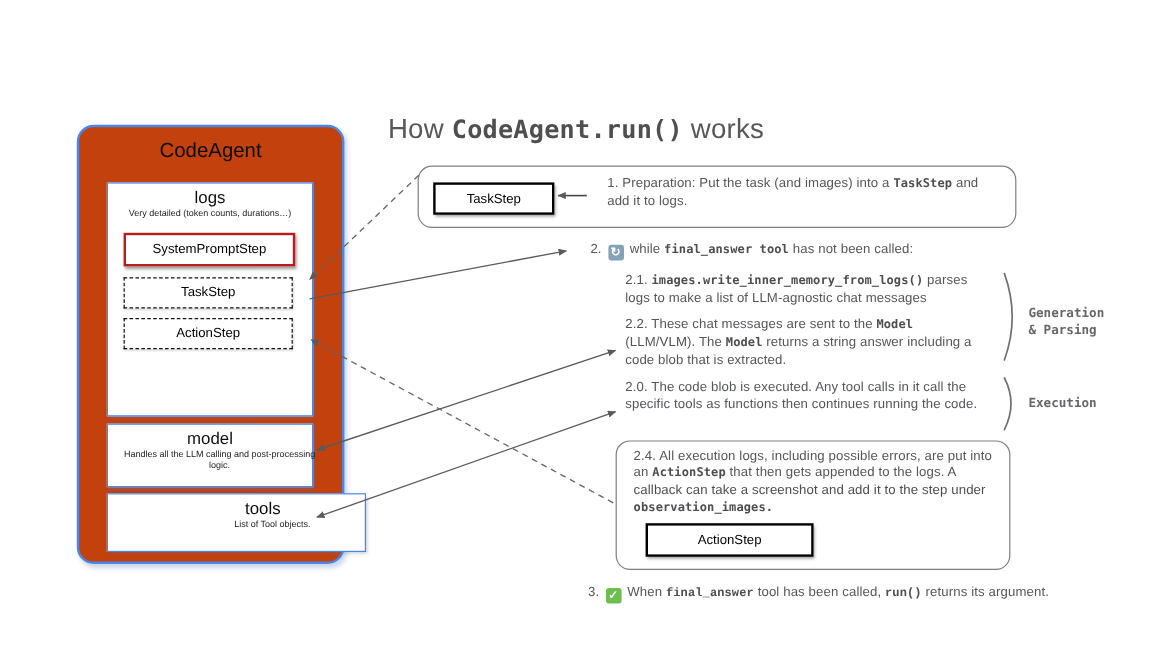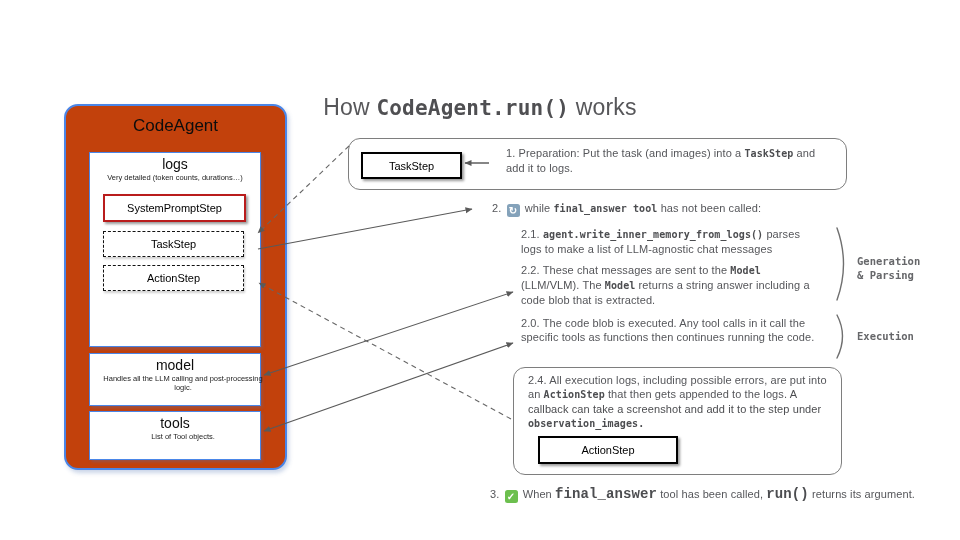--- a/index.html
+++ b/index.html
@@ -37,26 +37,26 @@
     position:absolute;left:13px;width:139px;height:24px;background:#fff;
     display:flex;align-items:center;justify-content:center;
     font-size:11px;color:#000;
   }
   .step-solid{border:2px solid #b91c1c;box-shadow:1.5px 2px 2.5px rgba(0,0,0,.40);}
   .step-dashed{border:1.6px dashed #111;box-shadow:1px 1.5px 2px rgba(0,0,0,.18);}
   #sysprompt-step{top:41px;}
   #task-step{top:78px;}
   #action-step{top:112px;}
   #model-box{left:23px;top:247px;width:170px;height:51px;}
-  #tools-box{left:23px;top:305px;width:170px;height:47px;}
+  #tools-box{left:23px;top:305px;width:170px;height:47px;padding-left:44px;}
   #model-box .section-sub,#tools-box .section-sub{padding:0 8px;}
   
   .flow-text{font-size:11px;line-height:14px;color:#55565a;letter-spacing:.1px;}
   .code{font-family:"DejaVu Sans Mono",monospace;font-weight:bold;font-size:10px;color:#4c4d50;}
-  .code2{font-family:"Liberation Mono",monospace;font-weight:bold;font-size:14px;color:#4c4d50;}
+  .code2{font-family:"Liberation Mono",monospace;font-weight:bold;font-size:10px;color:#4c4d50;}
   .bold{font-weight:normal;color:#4c4d50;}
   .round-box{
     position:absolute;background:#fff;border:1.4px solid #7e7e7e;border-radius:12px;
   }
   #box1{left:348px;top:138px;width:497px;height:50px;}
   #box1-taskstep{
     position:absolute;left:12px;top:13px;width:97px;height:23px;background:#fff;
     border:2px solid #000;box-shadow:1.5px 2px 2.5px rgba(0,0,0,.40);
     display:flex;align-items:center;justify-content:center;font-size:11px;color:#000;
   }
@@ -130,21 +130,21 @@
     <div><span>1.  Preparation: Put the task (and images) into a </span><span class="code">TaskStep</span><span> and</span></div>
     <div>add it to logs.</div>
   </div>
 </div>
 
 <div id="step2-line" class="flow-text"><span>2.</span>
   <span id="repeat-icon" class="mini-icon">↻</span>
   <span>while </span><span class="code">final_answer tool</span><span> has not been called:</span></div>
 
 <div id="sec21" class="flow-text">
-  <div class="para"><span>2.1.  </span><span class="code">agent.write_inner_memory_from_logs()</span><span> parses logs to make a list of LLM-agnostic chat messages</span></div>
+  <div class="para"><span>2.1.  </span><span class="code">images.write_inner_memory_from_logs()</span><span> parses logs to make a list of LLM-agnostic chat messages</span></div>
   <div class="para"><span>2.2. These chat messages are sent to the </span><span class="code">Model</span><span> (LLM/</span><span class="bold">VLM</span><span>). The </span><span class="code">Model</span><span> returns a string answer including a code blob that is extracted.</span></div>
 </div>
 
 <div id="sec23" class="flow-text">2.0. The code blob is executed. Any tool calls in it call the specific tools as functions then continues running the code.</div>
 
 <div id="box24" class="round-box">
   <div id="box24-text" class="flow-text"><span>2.4. All execution logs, including possible errors, are put into an </span><span class="code">ActionStep</span><span> that then gets appended to the logs. </span><span class="bold">A callback can take a screenshot and add it to the step under </span><span class="code">observation_images.</span></div>
   <div id="box24-actionstep">
     <span>ActionStep</span>
   </div>

